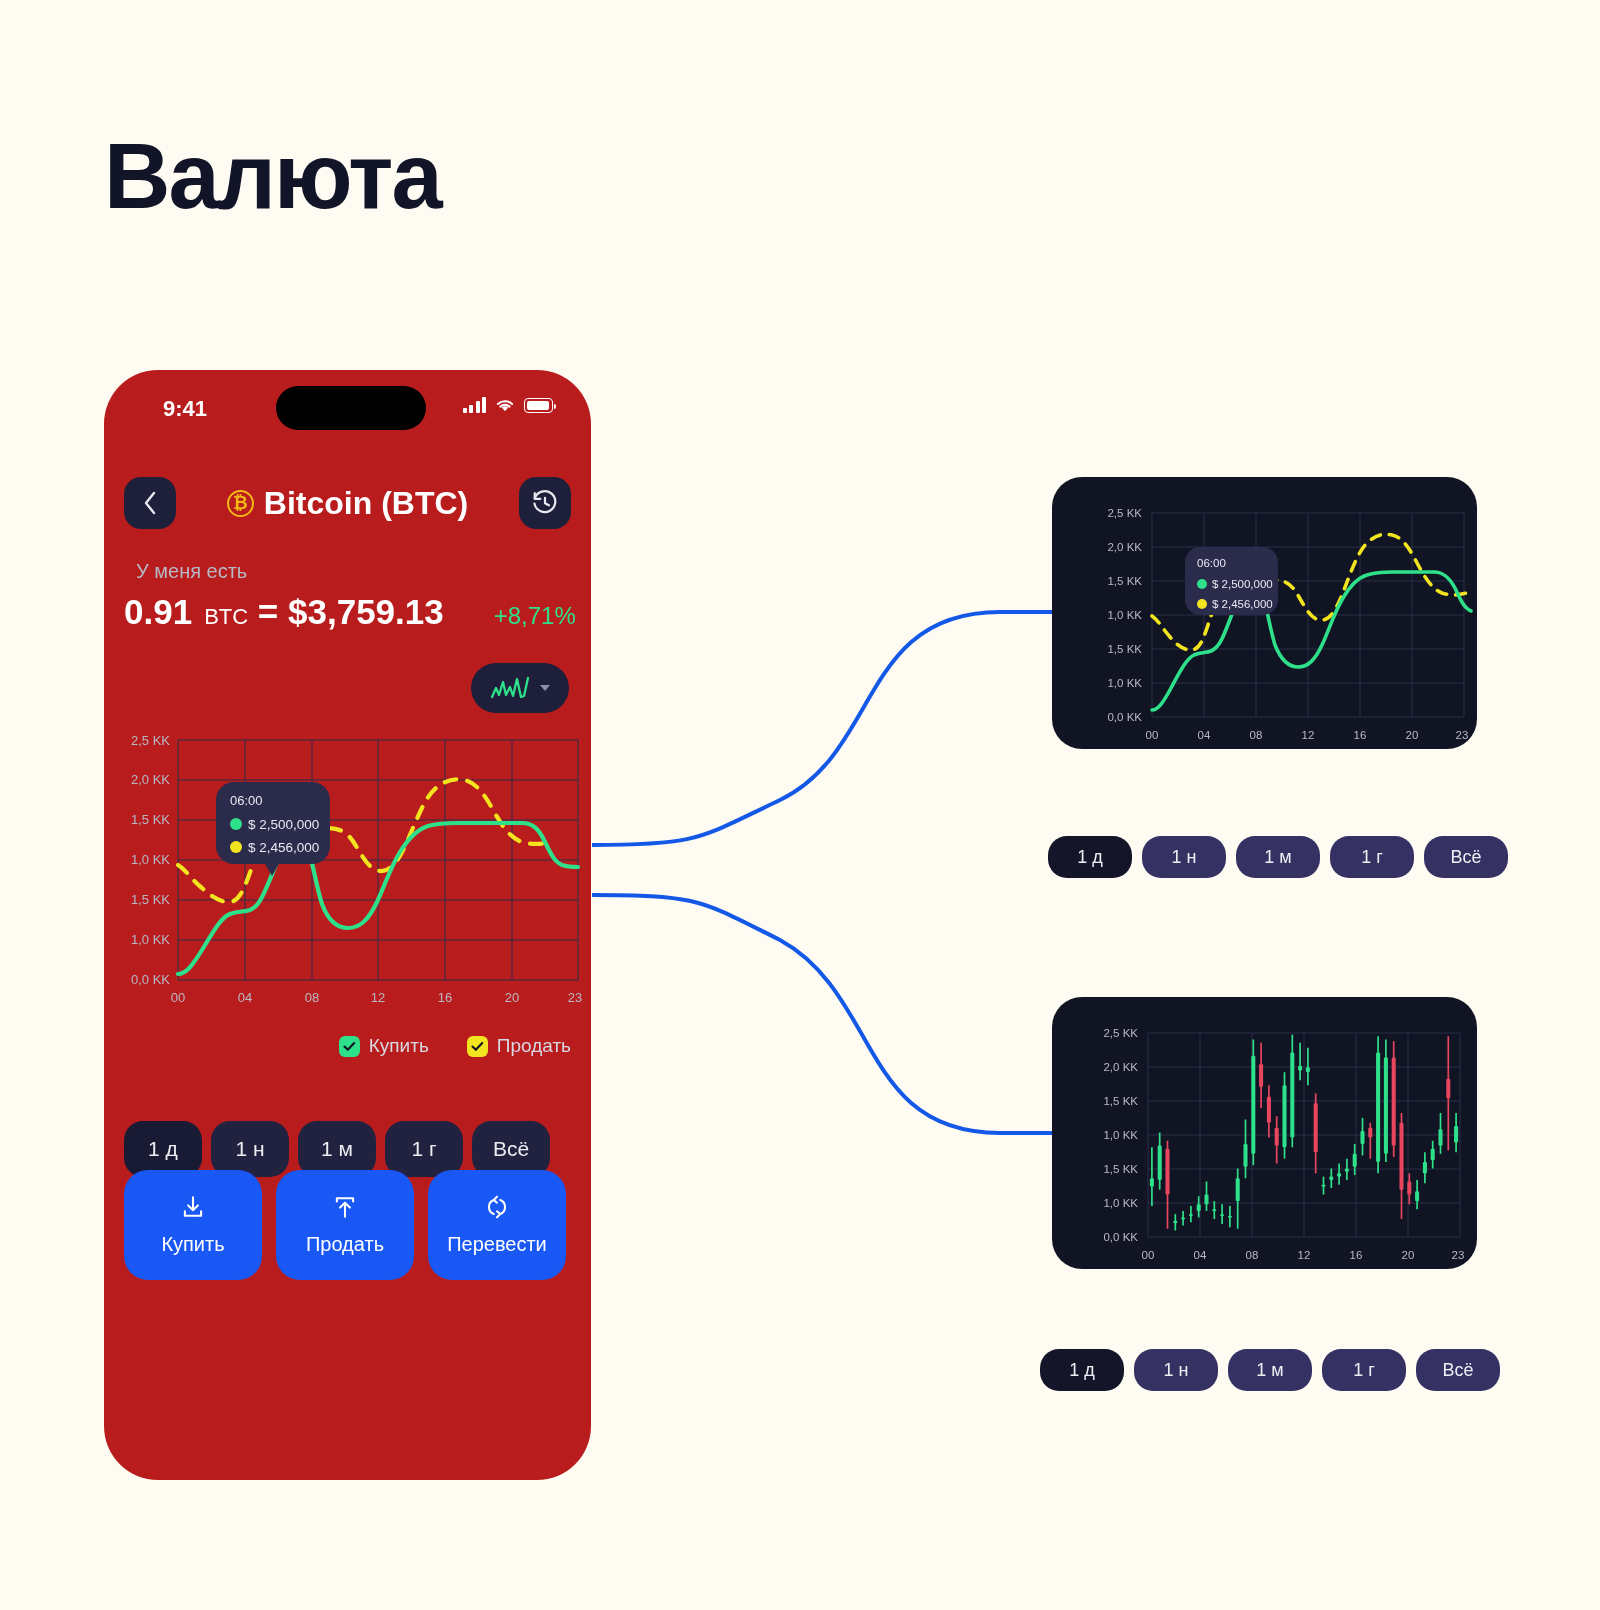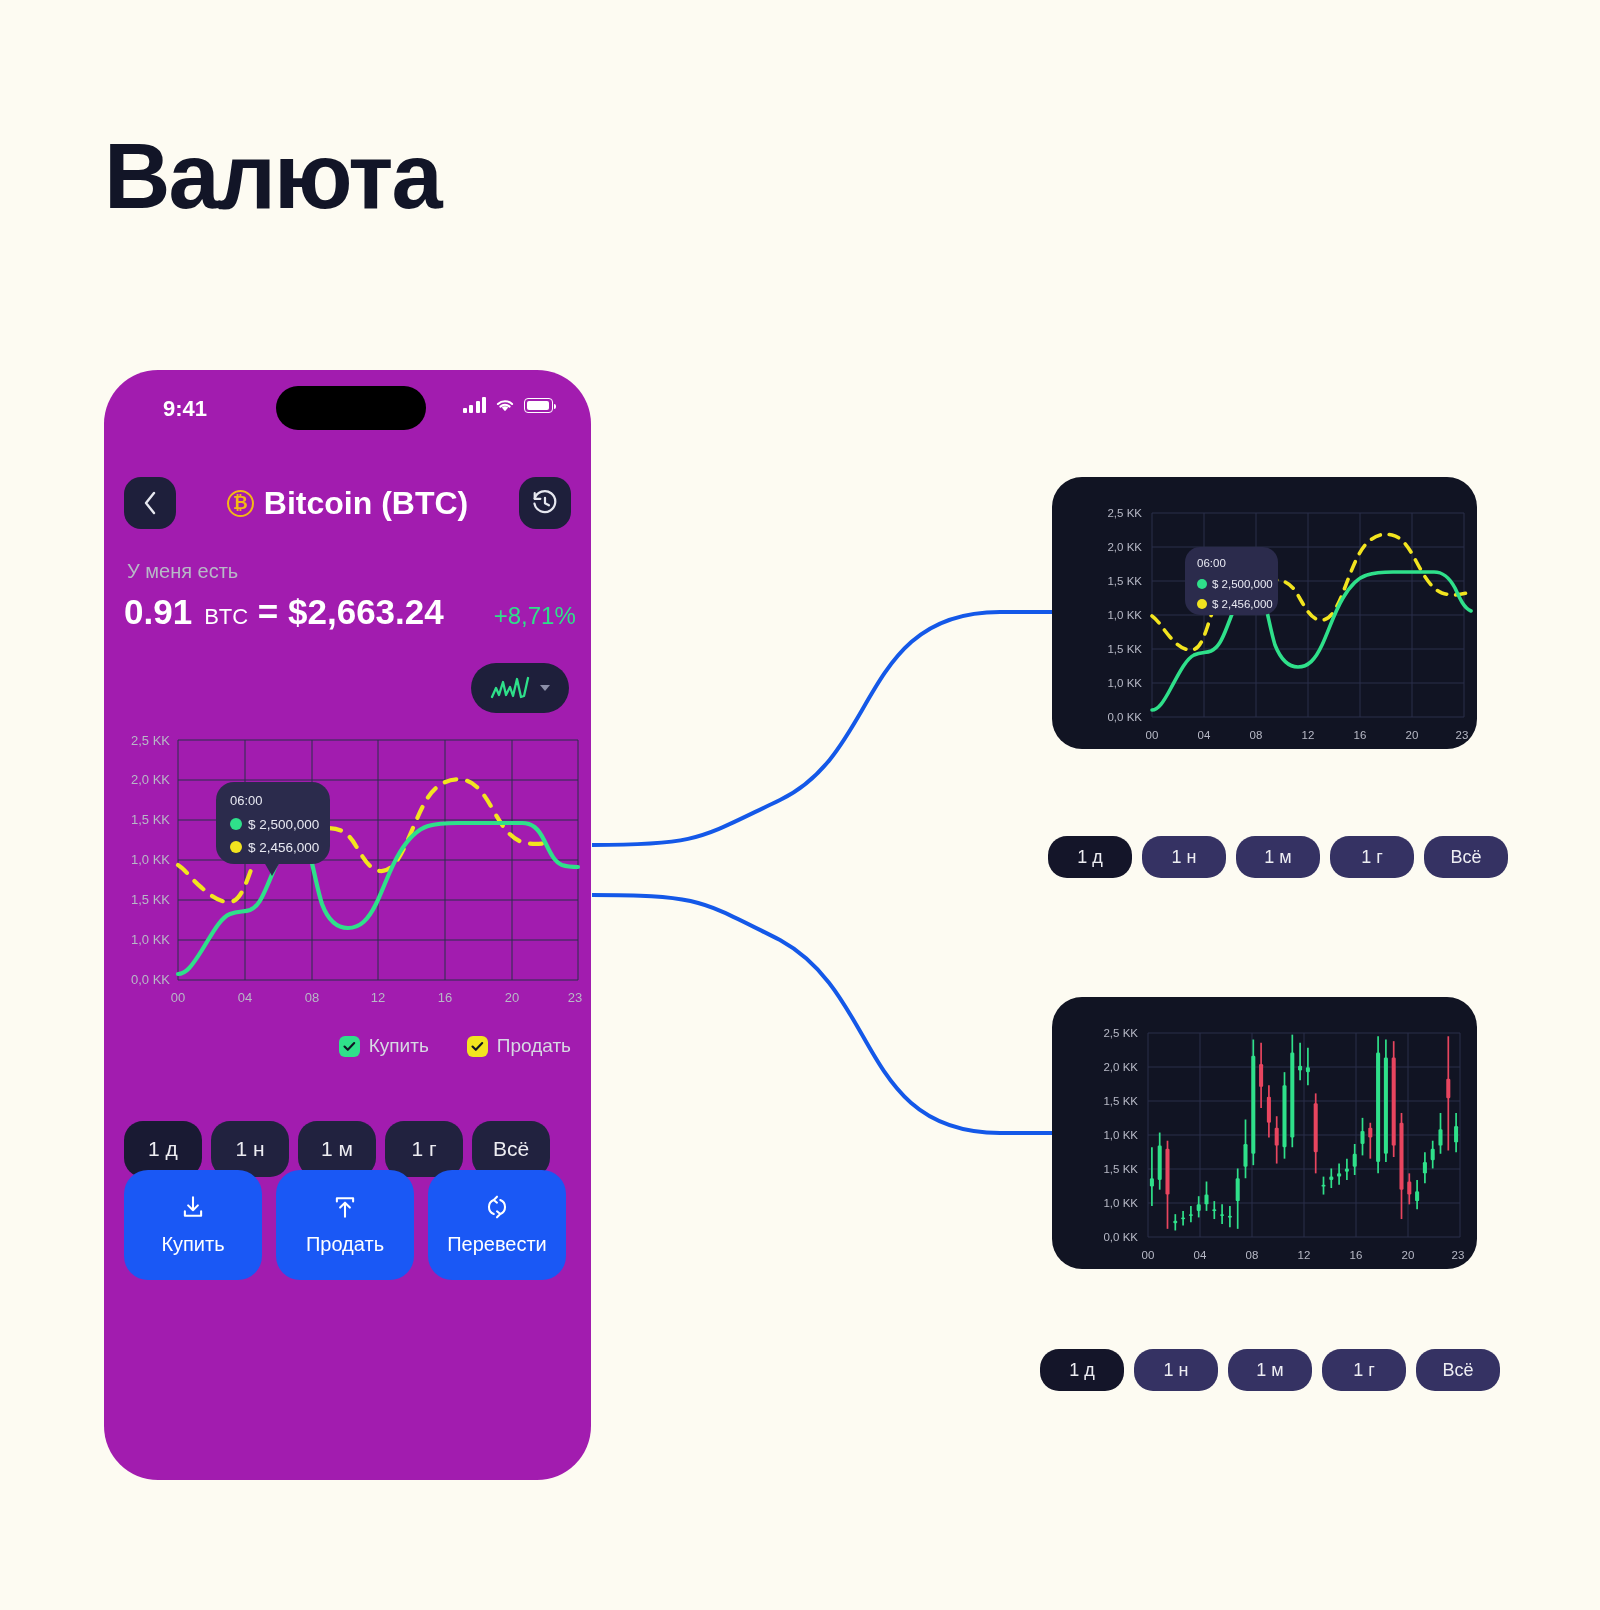--- a/index.html
+++ b/index.html
@@ -19,21 +19,21 @@
   }
   .page-desc {
     position: absolute; left: 798px; top: 137px; width: 620px;
     font-size: 24.5px; line-height: 37px; color: #9A9A99;
   }
 
   
   .phone {
     position: absolute; left: 104px; top: 370px;
     width: 487px; height: 1110px;
-    background: #a21caf; border-radius: 54px;
+    background: #b91c1c; border-radius: 54px;
     overflow: hidden;
   }
   .statusbar {
     position: absolute; top: 0; left: 0; width: 487px; height: 76px;
   }
   .clock {
     position: absolute; left: 59px; top: 26px;
     font-size: 22px; font-weight: 600; color: #ffffff;
   }
   .notch {
@@ -72,21 +72,21 @@
   }
   .btc-logo {
     width: 27px; height: 27px; border-radius: 50%;
     border: 2.4px solid #F2B816; color: #F2B816;
     display: flex; align-items: center; justify-content: center;
     font-size: 18px; font-weight: 700; line-height: 1;
   }
 
   
   .bal-label {
-    position: absolute; left: 23px; top: 190px;
+    position: absolute; left: 32px; top: 190px;
     font-size: 20px; color: #B7B9C6;
   }
   .bal-row {
     position: absolute; left: 20px; top: 222px; right: 20px;
     display: flex; align-items: baseline;
   }
   .bal-amount { font-size: 35px; font-weight: 700; color: #fff; white-space: nowrap; }
   .bal-amount .unit { font-size: 22px; font-weight: 500; margin-left: 12px; }
   .bal-pct { font-size: 24px; color: #2FE08A; margin-left: 50px; }
 
@@ -201,21 +201,21 @@
           <path d="M3.2 3.6 L3.2 8.4 L8 8.4" fill="none" stroke="#E7E8F0" stroke-width="1.9" stroke-linecap="round" stroke-linejoin="round"></path>
           <path d="M12 7.6 L12 12.2 L15.4 14" fill="none" stroke="#E7E8F0" stroke-width="1.9" stroke-linecap="round" stroke-linejoin="round"></path>
         </svg>
       </div>
     </div>
 
     <div class="bal-label">У меня есть</div>
     <div class="bal-row">
       <div class="bal-amount">
         <span>0.91</span><span class="unit">BTC</span>
-        <span>= $2,663.24</span>
+        <span>= $3,759.13</span>
       </div>
       <div class="bal-pct">+8,71%</div>
     </div>
 
     <div class="chart-type">
       <svg width="44" height="26" viewBox="0 0 44 26">
         <path d="M2 22 L6 13 L9 20 L13 7 L16 20 L20 12 L23 21 L27 4 L31 22 L34 21 L38 3" fill="none" stroke="#2FE08A" stroke-width="2.3" stroke-linecap="round" stroke-linejoin="round"></path>
       </svg>
       <span class="caret"></span>
     </div>

